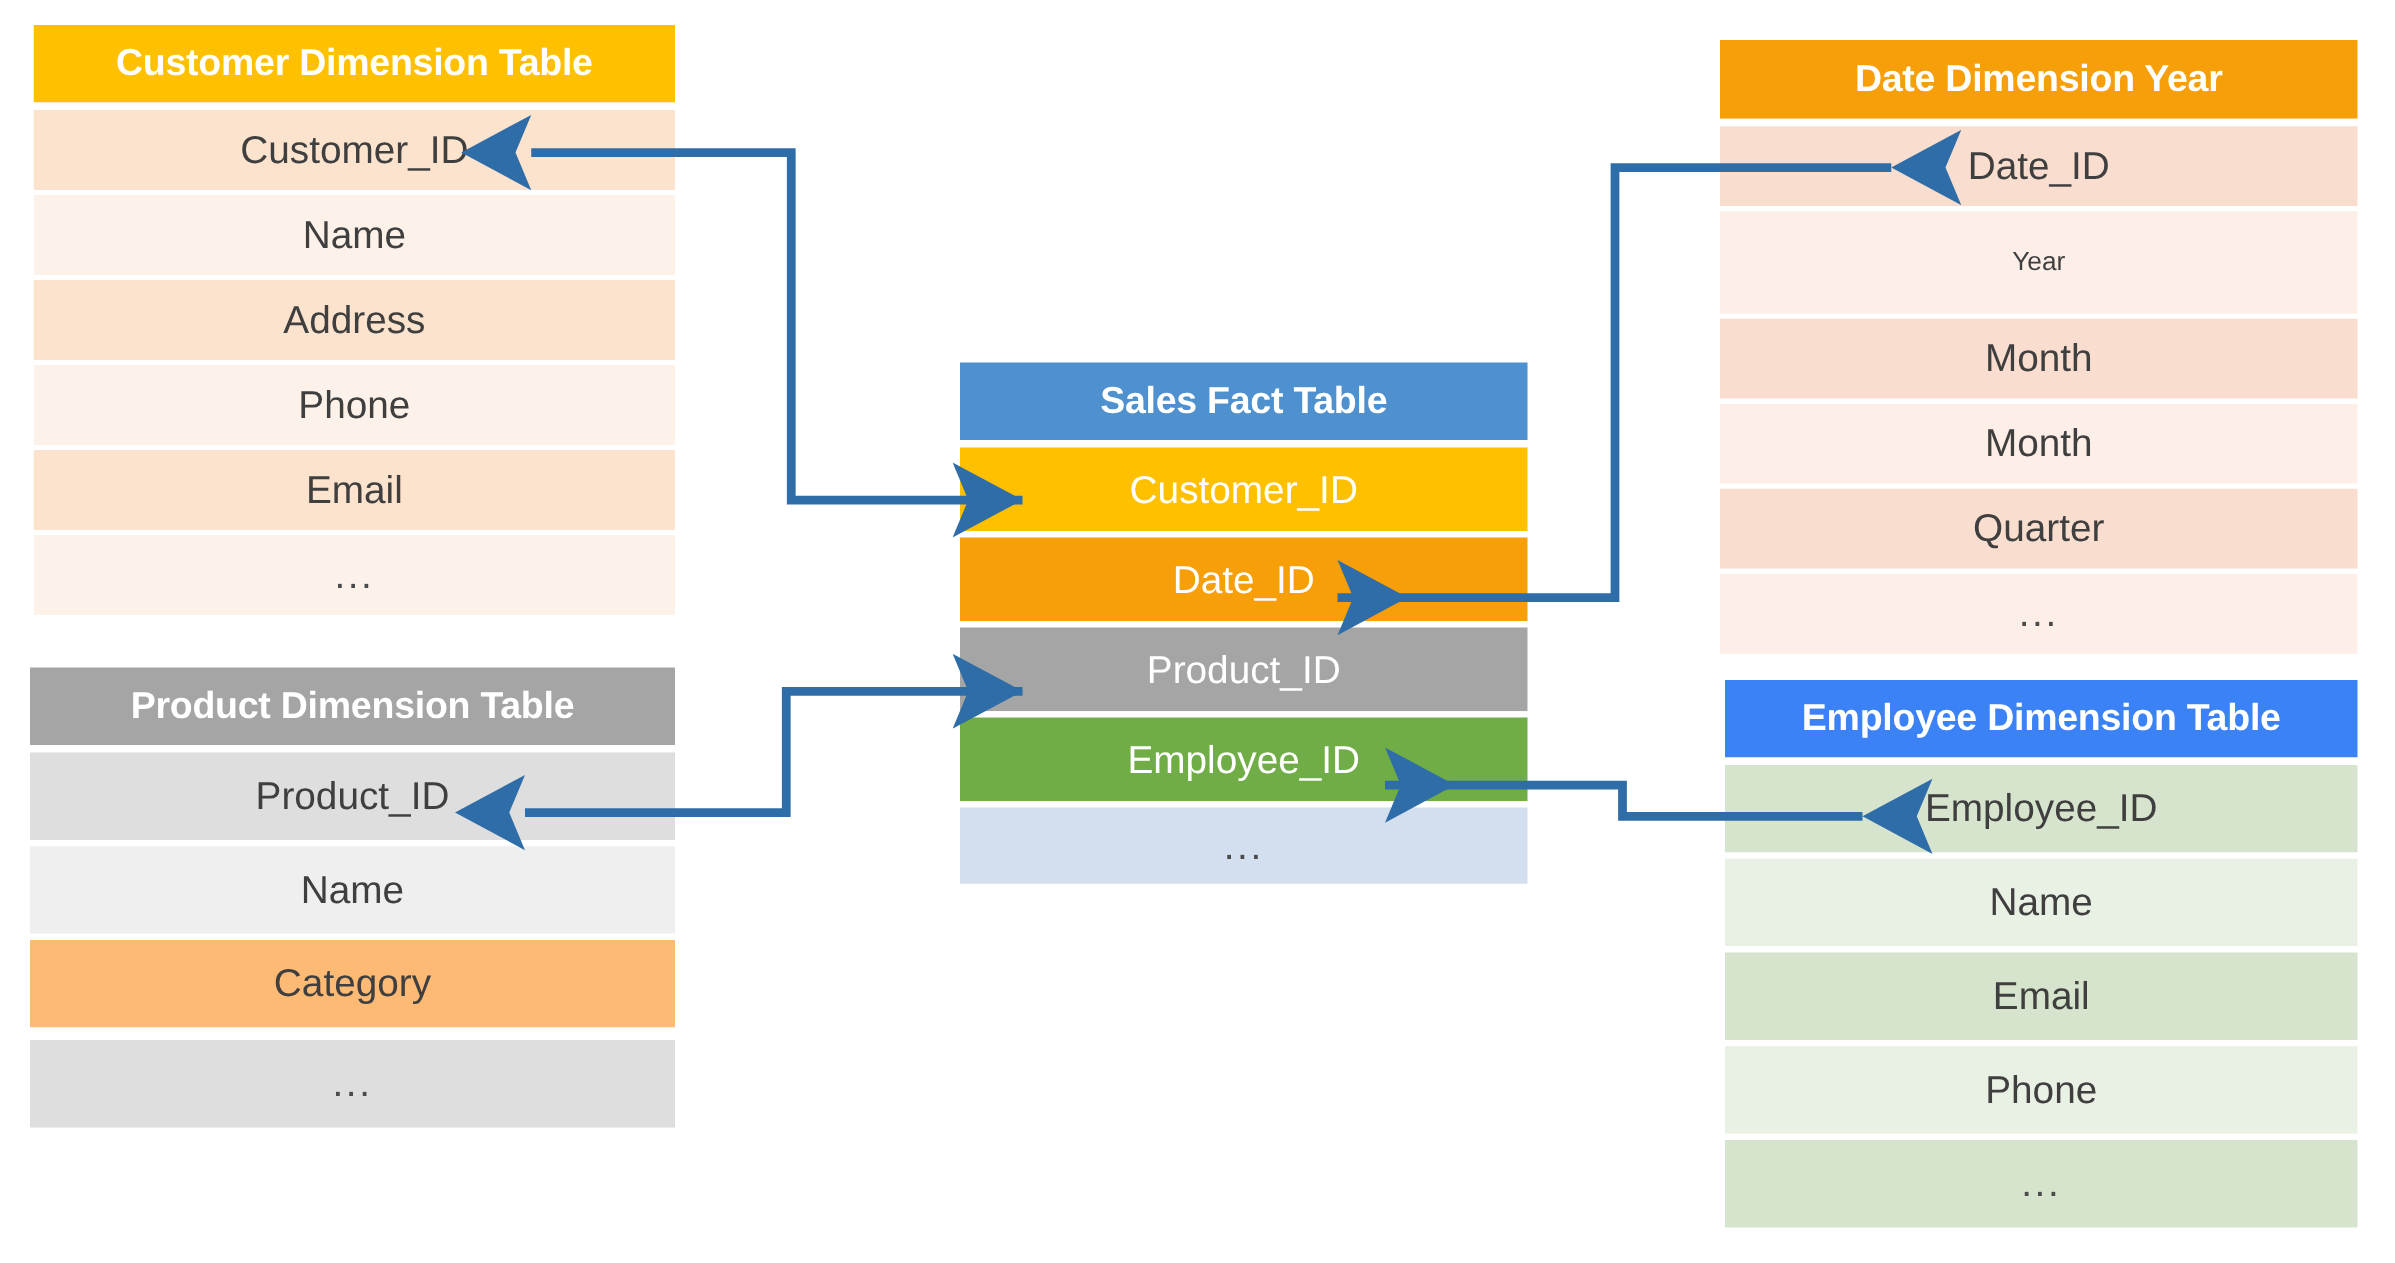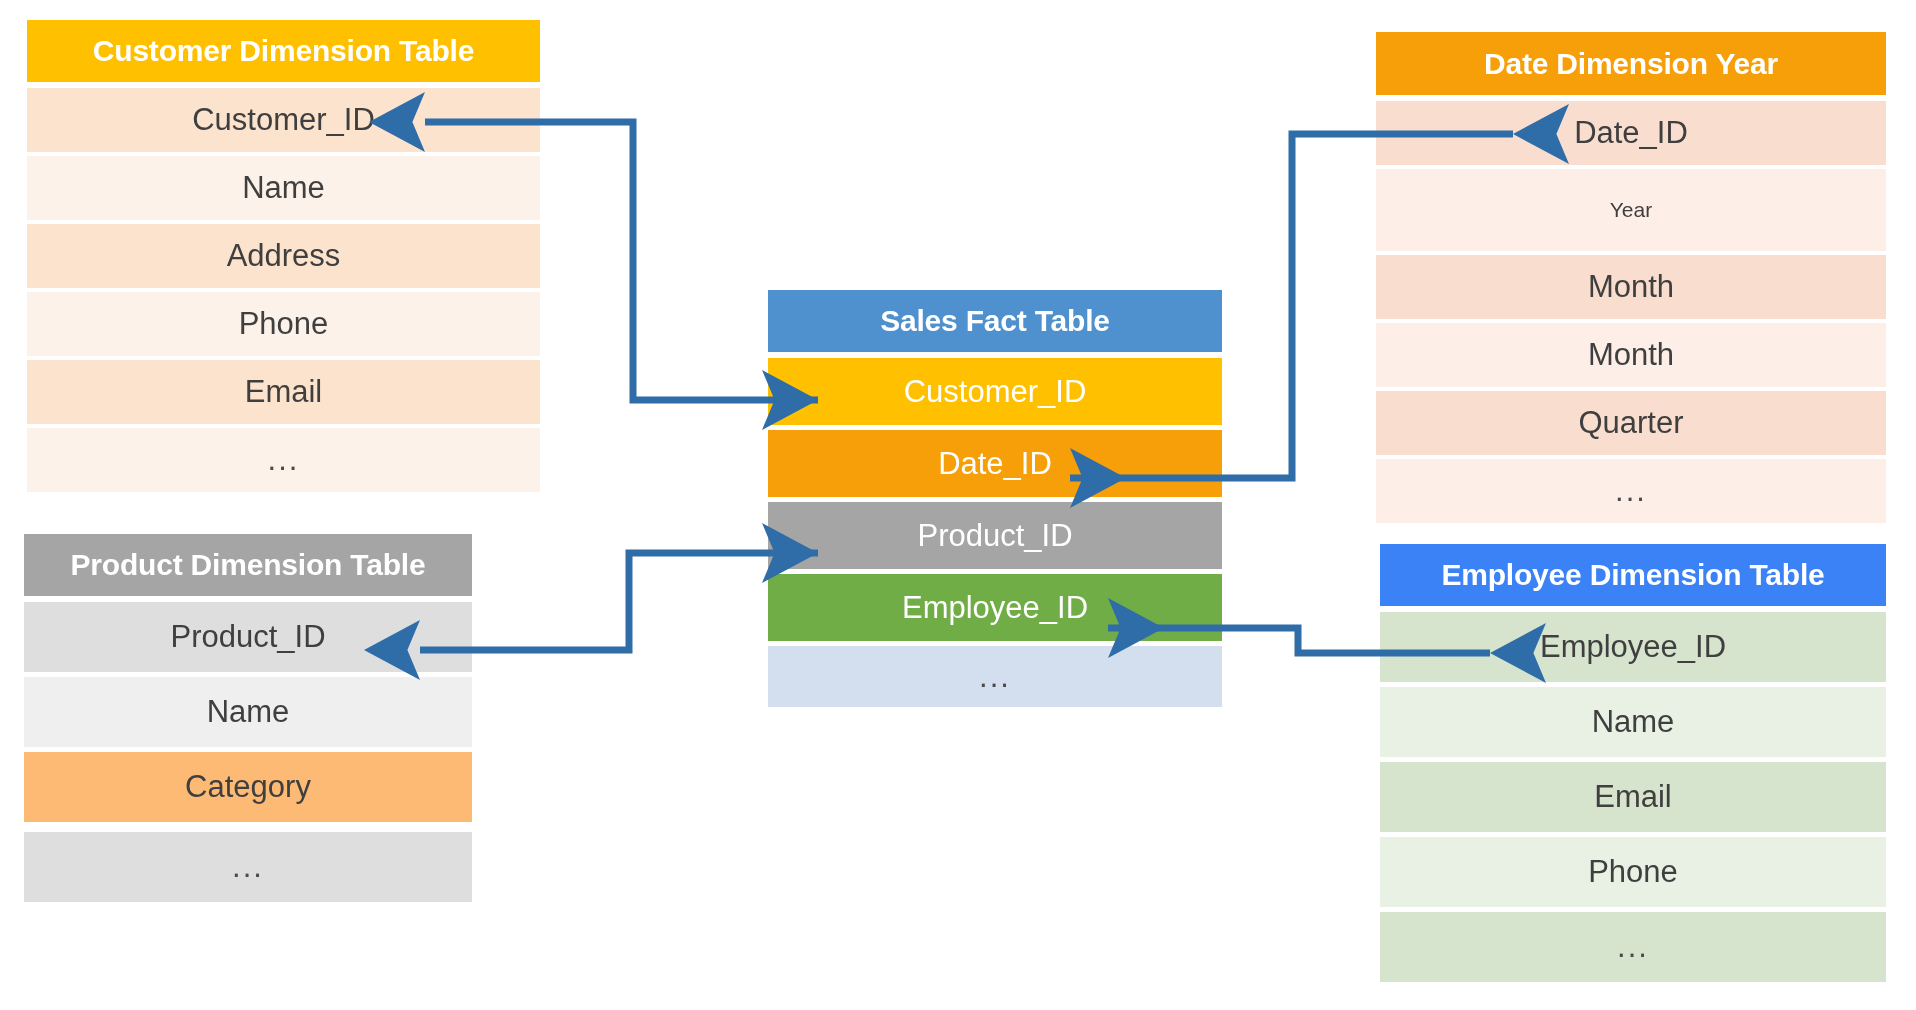--- a/index.html
+++ b/index.html
@@ -82,21 +82,21 @@
     <div class="gap" style="height:4px;"></div>
     <div class="tbl-row" style="height:64px; font-size:31px; background:#FCE3CD;">Address</div>
     <div class="gap" style="height:4px;"></div>
     <div class="tbl-row" style="height:64px; font-size:31px; background:#FDF2E9;">Phone</div>
     <div class="gap" style="height:4px;"></div>
     <div class="tbl-row" style="height:64px; font-size:31px; background:#FCE3CD;">Email</div>
     <div class="gap" style="height:4px;"></div>
     <div class="tbl-row ellipsis" style="height:64px; font-size:31px; background:#FDF2E9;">...</div>
   </div>
 
-  <div class="table-box" id="tbl-product" style="left:24px; top:534px; width:448px;">
+  <div class="table-box" id="tbl-product" style="left:24px; top:534px; width:516px;">
     <div class="tbl-header" style="height:62px; font-size:30px; background:#A5A5A5;">Product Dimension Table</div>
     <div class="gap" style="height:6px;"></div>
     <div class="tbl-row" style="height:70px; font-size:31px; background:#DEDEDE;">Product_ID</div>
     <div class="gap" style="height:5px;"></div>
     <div class="tbl-row" style="height:70px; font-size:31px; background:#EFEFEF;">Name</div>
     <div class="gap" style="height:5px;"></div>
     <div class="tbl-row" style="height:70px; font-size:31px; background:#fdba74;">Category</div>
     <div class="gap" style="height:5px;"></div>
     <div class="gap" style="height:5px;"></div>
     <div class="tbl-row ellipsis" style="height:70px; font-size:31px; background:#DEDEDE;">...</div>

